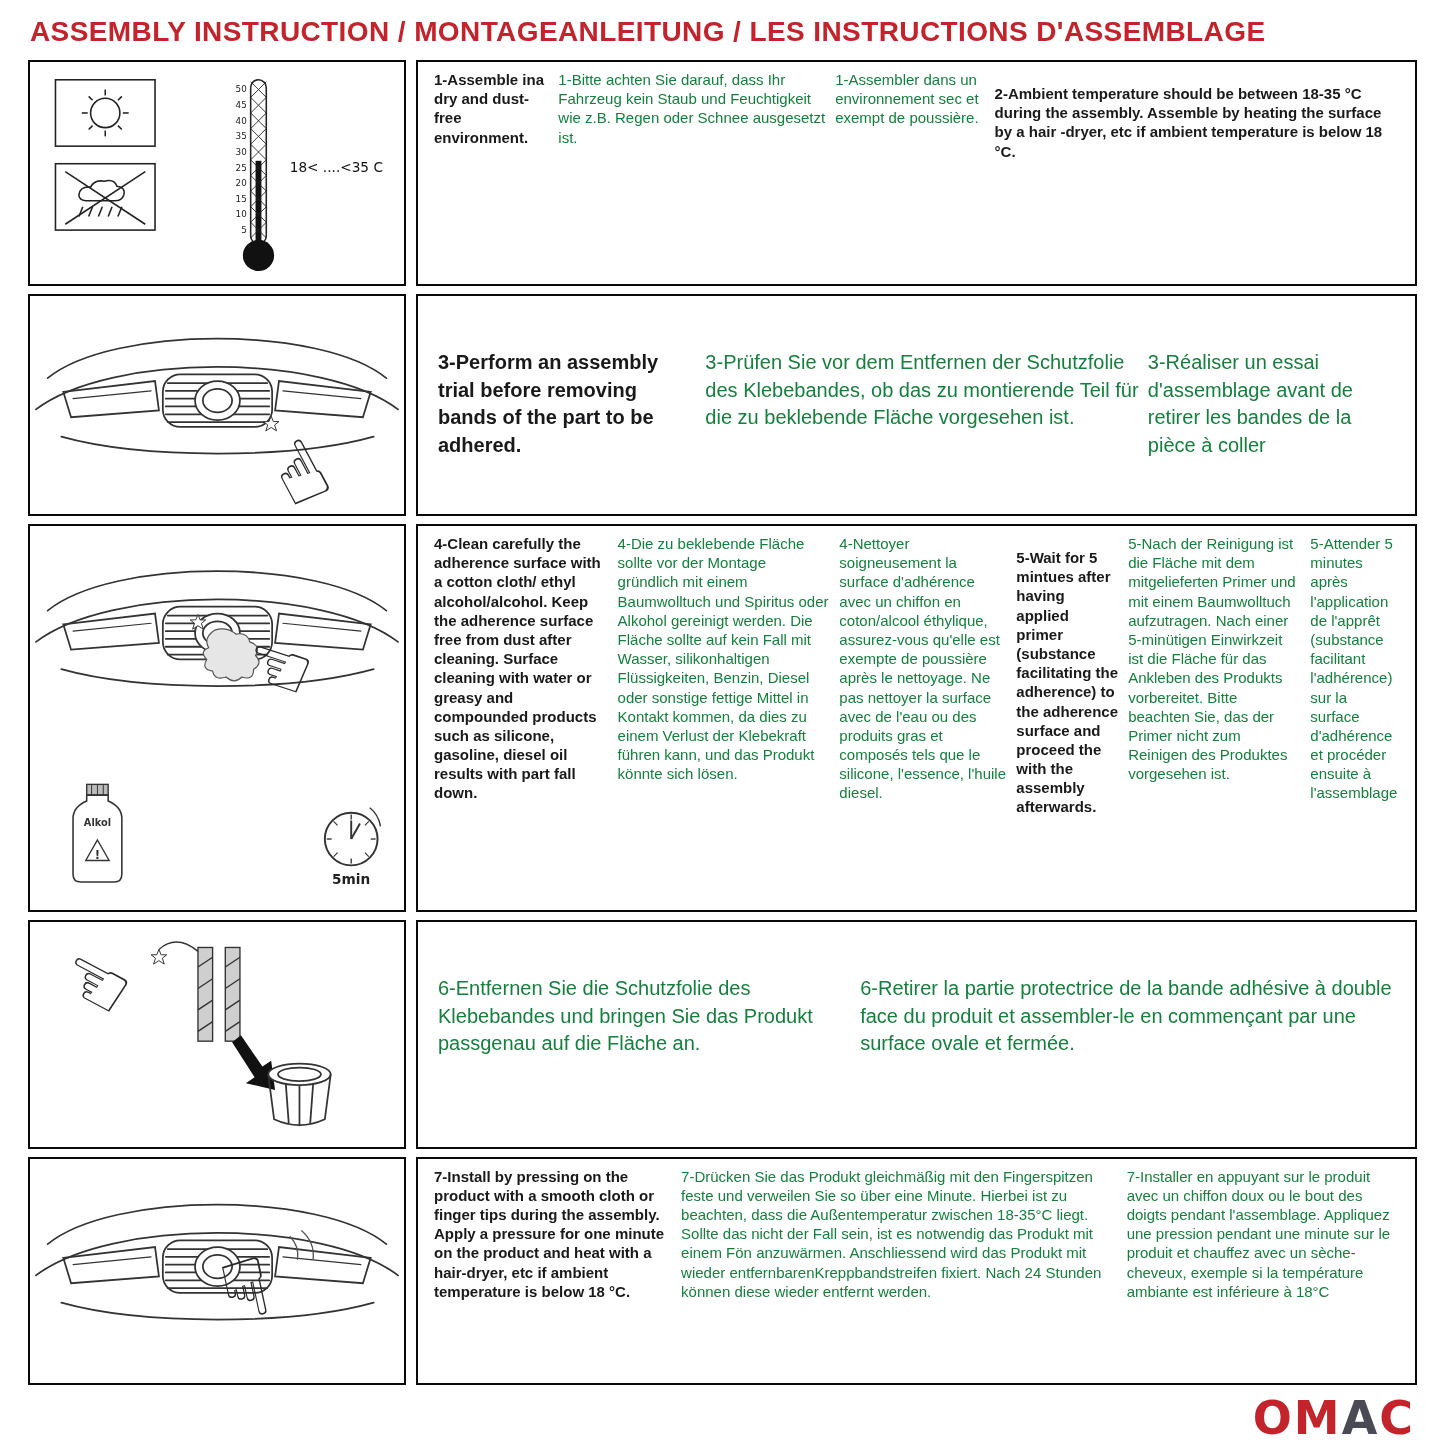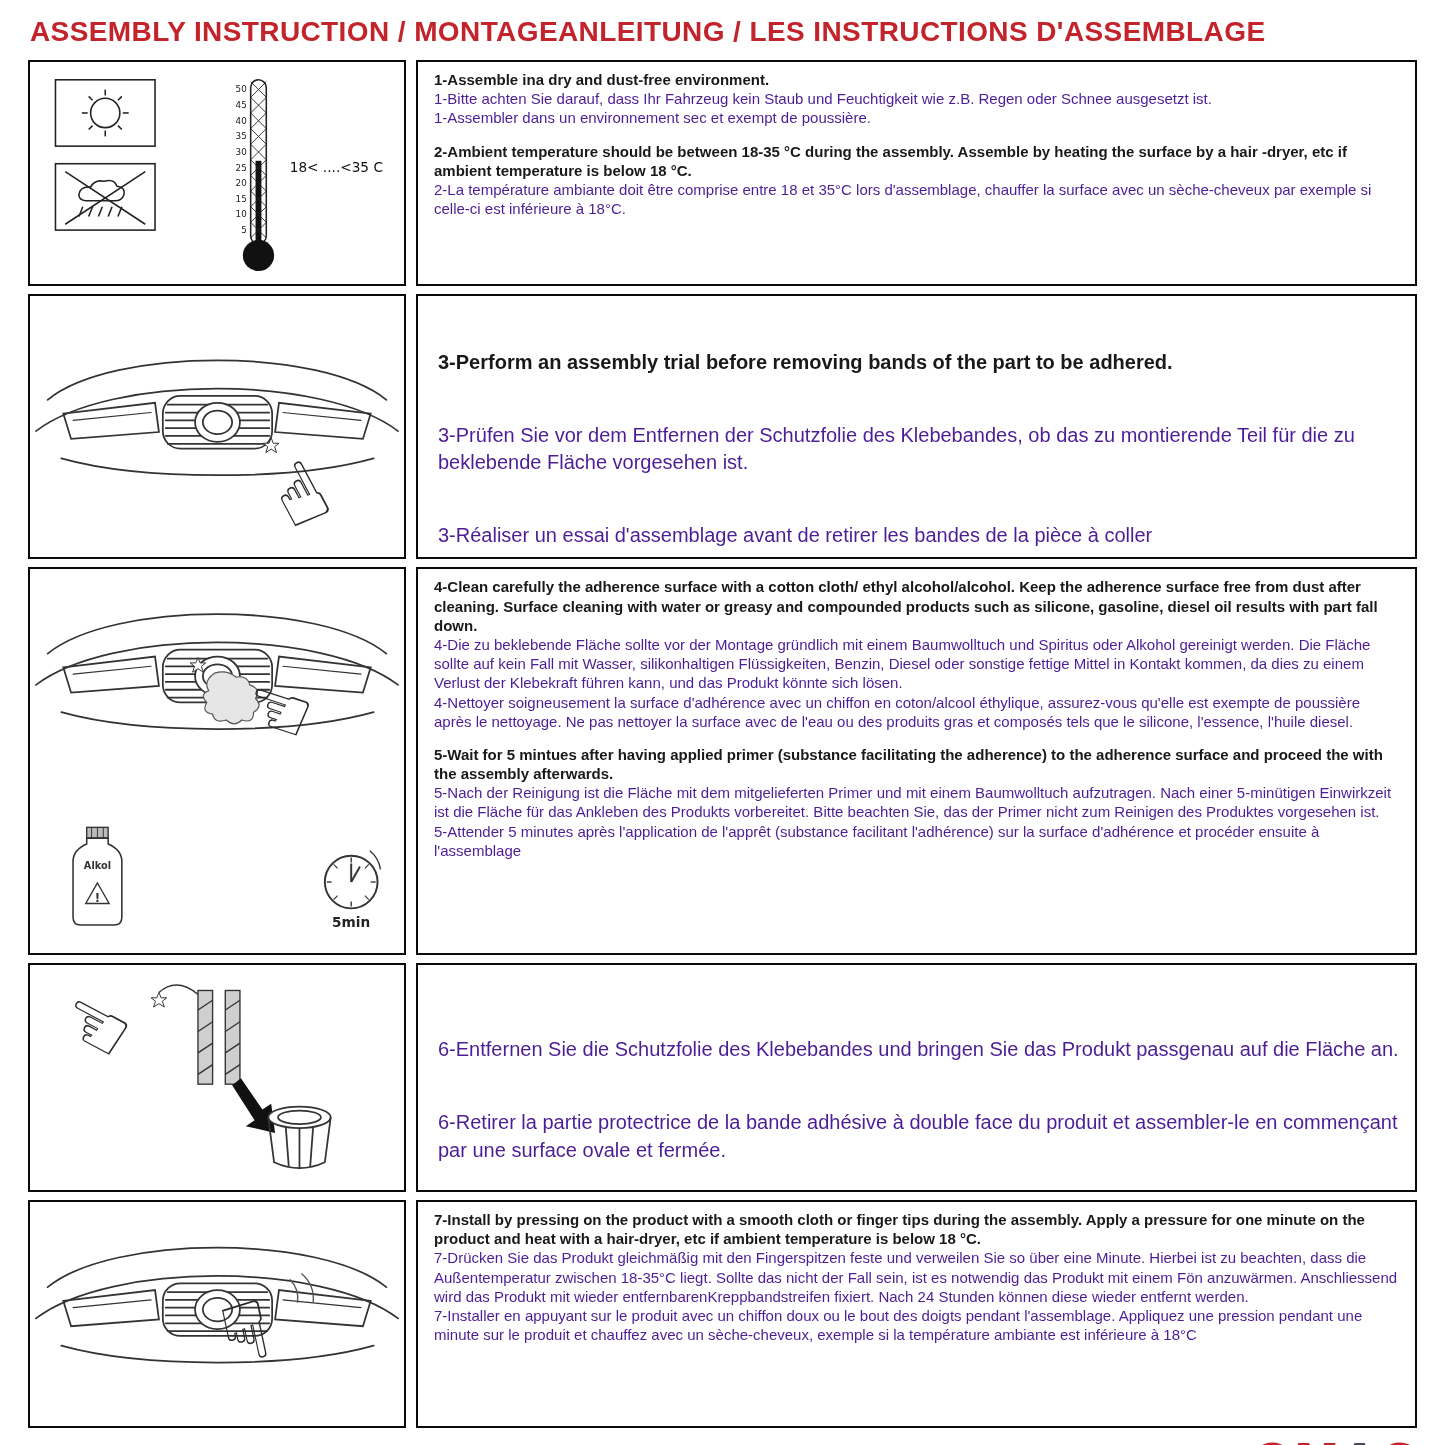--- a/index.html
+++ b/index.html
@@ -19,23 +19,23 @@
     white-space: nowrap;
   }
   .row { display: flex; gap: 10px; margin-bottom: 8px; }
   .box { border: 2px solid #0a0a0a; background: #fff; }
   .illus {
     flex: 0 0 378px; width: 378px;
     display: flex; align-items: center; justify-content: center;
     padding: 4px;
   }
   .illus svg { width: 100%; height: 100%; }
-  .text { flex: 1; padding: 8px 16px; display: flex; flex-direction: column; justify-content: flex-start; }
+  .text { flex: 1; padding: 8px 16px; display: flex; flex-direction: row; justify-content: flex-start; gap: 9px; }
   .text.center { justify-content: center; padding-left: 20px; }
-  .text p { font-size: 15px; line-height: 1.28; color: #4c1d95; }
+  .text p { font-size: 15px; line-height: 1.28; color: #15803d; }
   .text p.b { font-weight: 700; color: #19191b; }
   .text p.gap { margin-top: 14px; }
   .row.big .text p { font-size: 20px; line-height: 1.38; margin-top: 45px; }
   .r1 { min-height: 226px; border-radius: 22px; }
   .r2 { min-height: 222px; }
   .r3 { min-height: 388px; }
   .r4 { min-height: 222px; }
   .r5 { min-height: 228px; }
   .footer { display: flex; justify-content: flex-end; padding: 2px 2px 0 0; }
   .logo {
@@ -126,21 +126,20 @@
           </g>
           <text x="262" y="106" font-size="14" fill="#111" stroke="none">18&lt; ....&lt;35 C</text>
         </g>
       </svg>
     </div>
     <div class="box text">
       <p class="b">1-Assemble ina dry and dust-free environment.</p>
       <p>1-Bitte achten Sie darauf, dass Ihr Fahrzeug kein Staub und Feuchtigkeit wie z.B. Regen oder Schnee ausgesetzt ist.</p>
       <p>1-Assembler dans un environnement sec et exempt de poussière.</p>
       <p class="b gap">2-Ambient temperature should be between 18-35 °C  during the assembly. Assemble by heating the surface by a hair -dryer, etc if ambient temperature is below 18 °C.</p>
-      <p>2-La température ambiante doit être comprise entre 18 et 35°C lors d'assemblage, chauffer la surface avec un sèche-cheveux par exemple si celle-ci est inférieure à 18°C.</p>
     </div>
   </div>
 
   <div class="row r2 big">
     <div class="box illus">
       <svg viewBox="0 0 375 215">
         <use href="#car-front" width="375" height="200"></use>
         <path transform="translate(243,127)" d="M0,-8 L2.2,-2.5 8,-2.5 3.5,1 5.5,7 0,3.5 -5.5,7 -3.5,1 -8,-2.5 -2.2,-2.5 Z" fill="#fff" stroke="#333" stroke-width="1"></path>
         <text x="248" y="208" font-size="84" fill="#2a2a2a" transform="rotate(-28 270 180)">☝</text>
       </svg>

